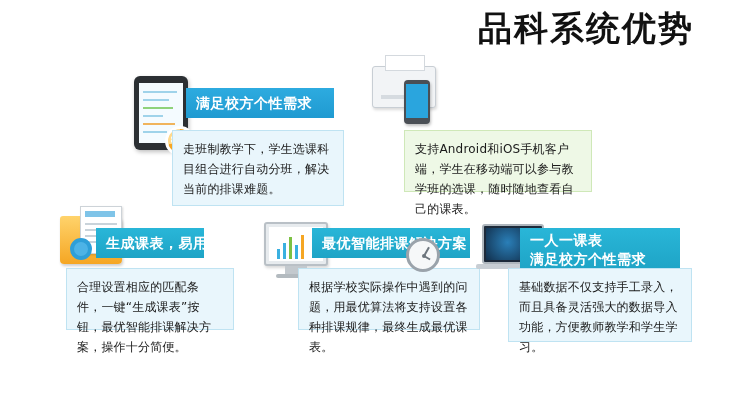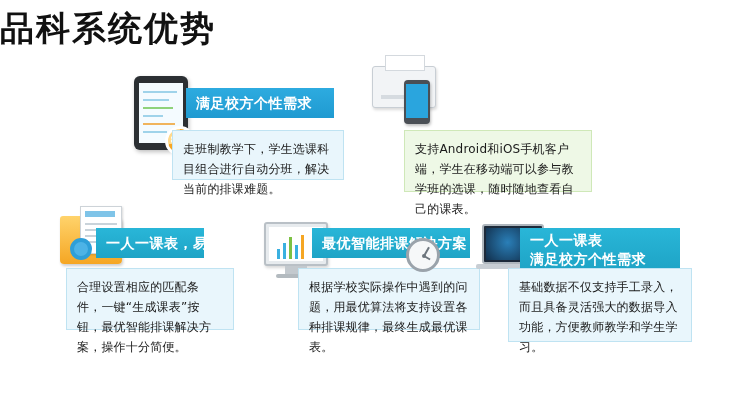--- a/index.html
+++ b/index.html
@@ -12,21 +12,21 @@
     background: #ffffff;
     font-family: "DejaVu Sans", "Liberation Sans", sans-serif;
     overflow: hidden;
     position: relative;
   }
   #page-title {
     position: absolute;
     top: 6px;
     left: 0;
     width: 694px;
-    text-align: left;
+    text-align: right;
     font-size: 34px;
     font-weight: bold;
     color: #111111;
     letter-spacing: 2px;
     font-family: "DejaVu Sans", "Liberation Sans", sans-serif;
   }
   .card {
     position: absolute;
   }
   
@@ -258,21 +258,21 @@
       <div class="chart-line" style="left:4px; top:8px; width:34px; height:2px;"></div>
       <div class="chart-line" style="left:4px; top:16px; width:26px; height:2px;"></div>
       <div class="chart-line" style="left:4px; top:24px; width:30px; height:2px; background:#8fd27a;"></div>
       <div class="chart-line" style="left:4px; top:32px; width:20px; height:2px;"></div>
       <div class="chart-line" style="left:4px; top:40px; width:32px; height:2px; background:#f0b45c;"></div>
       <div class="chart-line" style="left:4px; top:48px; width:24px; height:2px;"></div>
     </div>
     <div class="donut">80%</div>
   </div>
   <div class="banner blue" style="left:186px; top:88px; width:148px;">满足校方个性需求</div>
-  <div class="body-box" style="left:172px; top:130px; width:172px; height:50px;">走班制教学下，学生选课科目组合进行自动分班，解决当前的排课难题。</div>
+  <div class="body-box" style="left:172px; top:130px; width:172px; height:76px;">走班制教学下，学生选课科目组合进行自动分班，解决当前的排课难题。</div>
 </div>
 
 <div class="card">
   <div class="printer" style="left:372px; top:66px;">
     <div class="paper"></div>
     <div class="slot"></div>
   </div>
   <div class="phone" style="left:404px; top:80px;">
     <div class="pscreen"></div>
   </div>
@@ -283,21 +283,21 @@
 <div class="card">
   <div class="folder" style="left:60px; top:216px;"></div>
   <div class="doc" style="left:80px; top:206px;">
     <div class="bar head"></div>
     <div class="bar" style="top:16px; width:32px;"></div>
     <div class="bar" style="top:22px; width:28px;"></div>
     <div class="bar" style="top:28px; width:30px;"></div>
     <div class="bar" style="top:34px; width:22px;"></div>
   </div>
   <div class="gear" style="left:70px; top:238px;"></div>
-  <div class="banner cyan" style="left:96px; top:228px; width:108px;">一人一课表，易用</div>
+  <div class="banner cyan" style="left:96px; top:228px; width:108px;">生成课表，易用</div>
   <div class="body-box" style="left:66px; top:268px; width:168px; height:62px;">合理设置相应的匹配条件，一键“生成课表”按钮，最优智能排课解决方案，操作十分简便。</div>
 </div>
 
 <div class="card">
   <div class="monitor" style="left:264px; top:222px;">
     <div class="mscreen">
       <div class="spark" style="left:8px; top:22px; width:3px; height:10px;"></div>
       <div class="spark" style="left:14px; top:16px; width:3px; height:16px;"></div>
       <div class="spark" style="left:20px; top:10px; width:3px; height:22px; background:#7cc143;"></div>
       <div class="spark" style="left:26px; top:18px; width:3px; height:14px;"></div>

